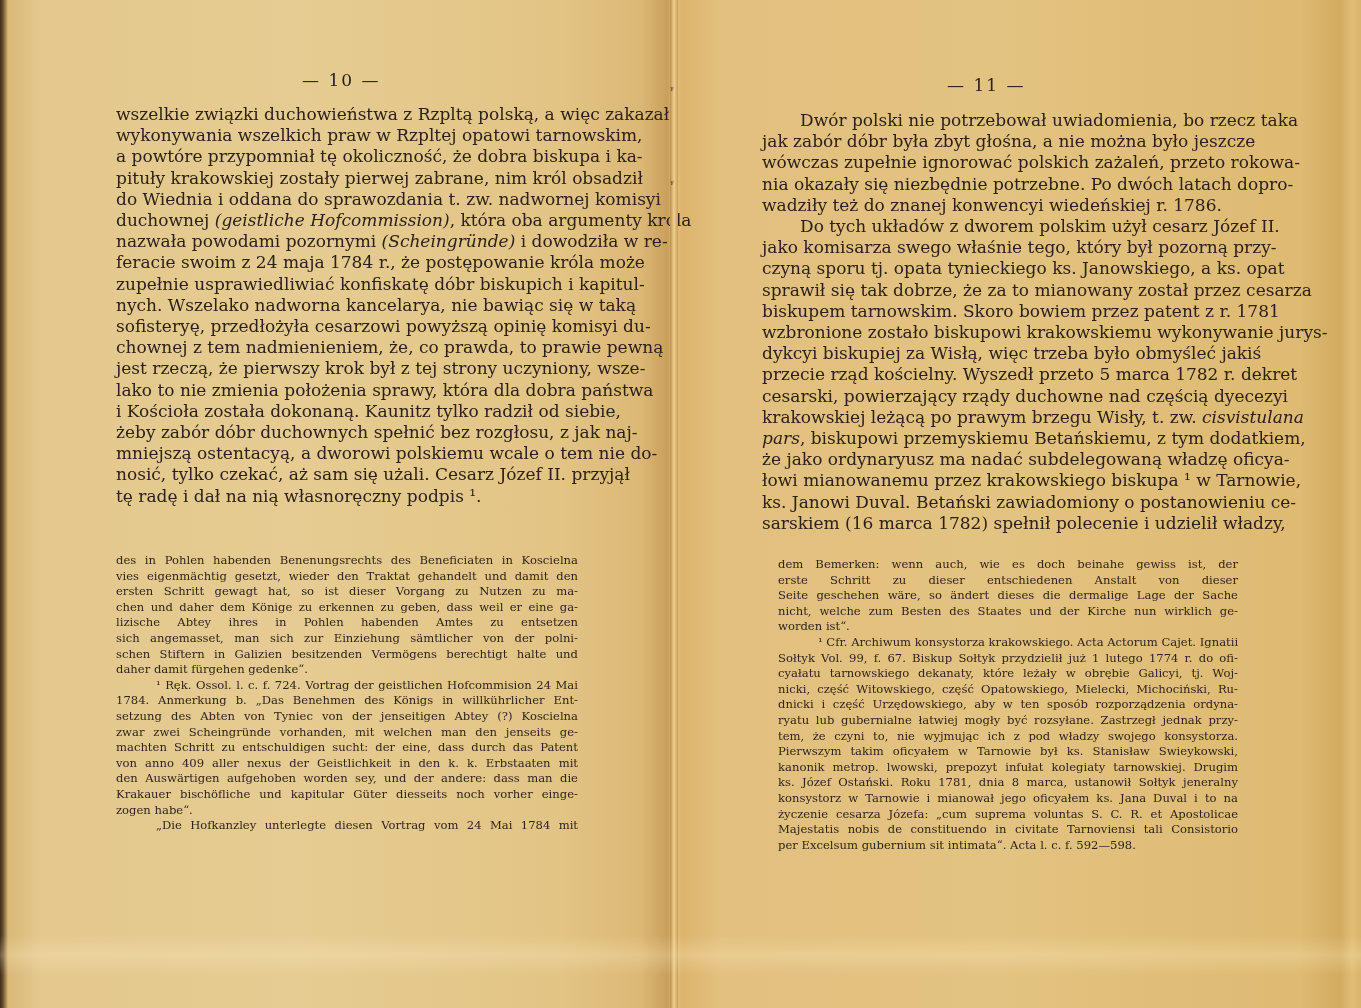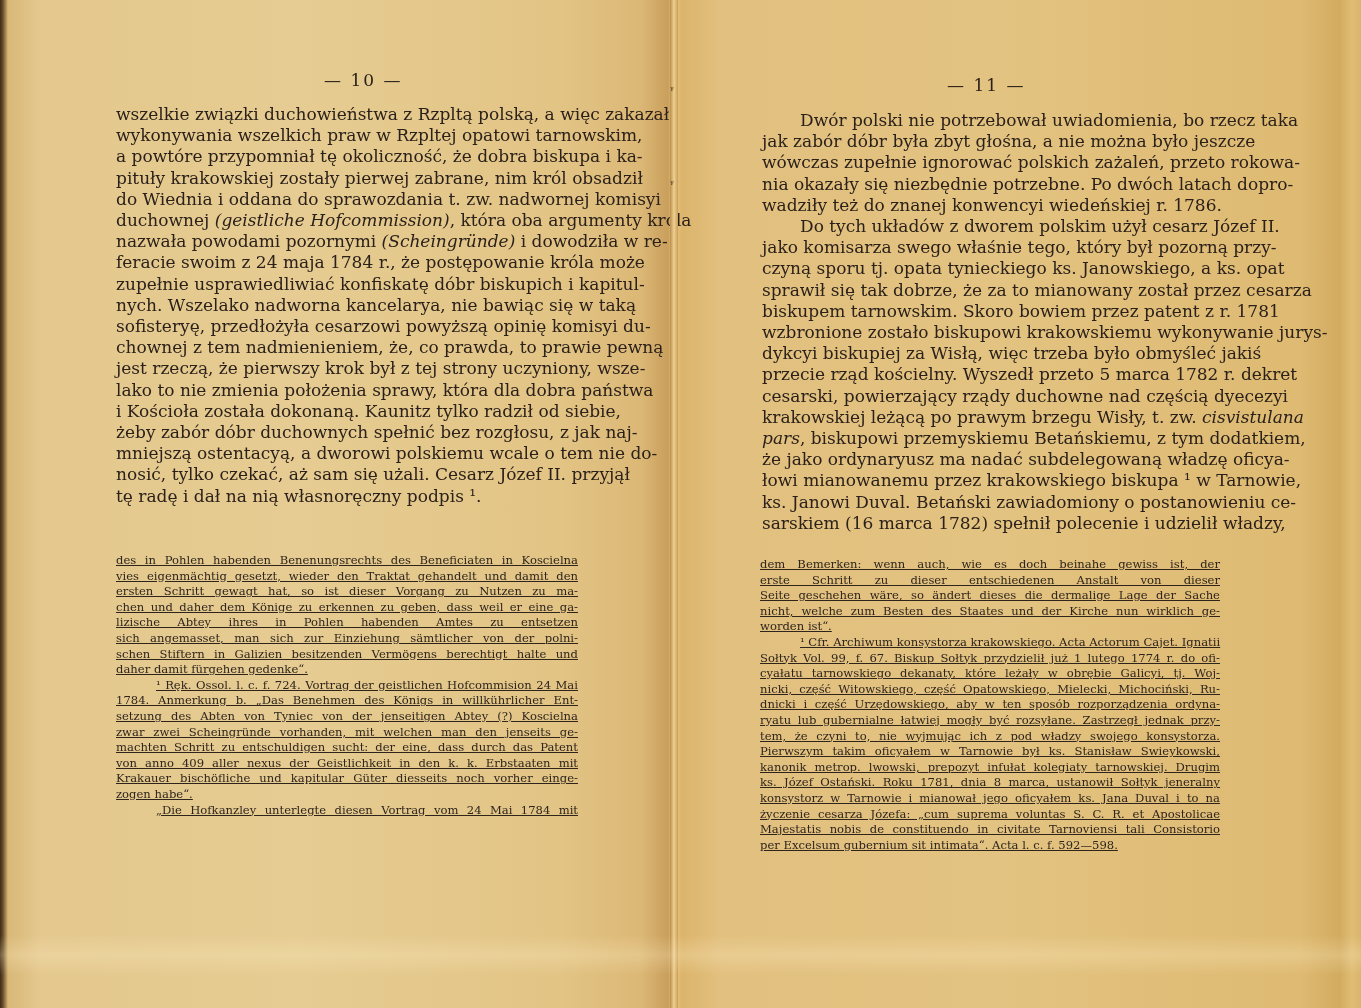--- a/index.html
+++ b/index.html
@@ -29,36 +29,35 @@
     position: absolute; font-size: 17px; color: #2a2018; letter-spacing: 2px;
     white-space: nowrap;
   }
   .body-text {
     position: absolute; color: #2b211a; font-size: 17px; line-height: 21.2px;
     text-align: justify;
   }
   .foot {
     position: absolute; color: #2e241c; font-size: 11.6px; line-height: 15.6px;
     text-align: justify;
-    text-decoration: underline;
   }
   .line { display: block; text-align: justify; text-align-last: justify; white-space: nowrap; }
   .line.last { text-align-last: left; }
   .line.ind { padding-left: 38px; }
   .foot .line.ind { padding-left: 40px; }
   i { font-style: italic; }
   .mark { position: absolute; font-size: 10px; color: #3a2a1a; }
 </style>
 </head>
 <body>
 
 <div class="spread">
 
   <div class="page left">
-    <div class="page-number" style="left:324px; top:70px;">— 10 —</div>
+    <div class="page-number" style="left:302px; top:70px;">— 10 —</div>
 
     <div class="body-text" style="left:116px; top:104px; width:462px;">
       <span class="line">wszelkie związki duchowieństwa z Rzpltą polską, a więc zakazał</span>
       <span class="line">wykonywania wszelkich praw w Rzpltej opatowi tarnowskim,</span>
       <span class="line">a powtóre przypomniał tę okoliczność, że dobra biskupa i ka-</span>
       <span class="line">pituły krakowskiej zostały pierwej zabrane, nim król obsadził</span>
       <span class="line">do Wiednia i oddana do sprawozdania t. zw. nadwornej komisyi</span>
       <span class="line"><span>duchownej </span><i>(geistliche Hofcommission)</i><span>, która oba argumenty króla</span></span>
       <span class="line"><span>nazwała powodami pozornymi </span><i>(Scheingründe)</i><span> i dowodziła w re-</span></span>
       <span class="line">feracie swoim z 24 maja 1784 r., że postępowanie króla może</span>
@@ -83,20 +82,21 @@
       <span class="line">lizische Abtey ihres in Pohlen habenden Amtes zu entsetzen</span>
       <span class="line">sich angemasset, man sich zur Einziehung sämtlicher von der polni-</span>
       <span class="line">schen Stiftern in Galizien besitzenden Vermögens berechtigt halte und</span>
       <span class="line last">daher damit fürgehen gedenke“.</span>
       <span class="line ind">¹ Ręk. Ossol. l. c. f. 724. Vortrag der geistlichen Hofcommision 24 Mai</span>
       <span class="line">1784. Anmerkung b. „Das Benehmen des Königs in willkührlicher Ent-</span>
       <span class="line">setzung des Abten von Tyniec von der jenseitigen Abtey (?) Koscielna</span>
       <span class="line">zwar zwei Scheingründe vorhanden, mit welchen man den jenseits ge-</span>
       <span class="line">machten Schritt zu entschuldigen sucht: der eine, dass durch das Patent</span>
       <span class="line">von anno 409 aller nexus der Geistlichkeit in den k. k. Erbstaaten mit</span>
+      <span class="line">den Auswärtigen aufgehoben worden sey, und der andere: dass man die</span>
       <span class="line">Krakauer bischöfliche und kapitular Güter diesseits noch vorher einge-</span>
       <span class="line last">zogen habe“.</span>
       <span class="line ind">„Die Hofkanzley unterlegte diesen Vortrag vom 24 Mai 1784 mit</span>
     </div>
   </div>
 
   <div class="gutter">
     <span class="mark" style="left:0; top:84px;">ᵞ</span>
     <span class="mark" style="left:0; top:178px;">ᵞ</span>
   </div>
@@ -120,21 +120,21 @@
       <span class="line">przecie rząd kościelny. Wyszedł przeto 5 marca 1782 r. dekret</span>
       <span class="line">cesarski, powierzający rządy duchowne nad częścią dyecezyi</span>
       <span class="line"><span>krakowskiej leżącą po prawym brzegu Wisły, t. zw. </span><i>cisvistulana</i></span>
       <span class="line"><i>pars</i><span>, biskupowi przemyskiemu Betańskiemu, z tym dodatkiem,</span></span>
       <span class="line">że jako ordynaryusz ma nadać subdelegowaną władzę oficya-</span>
       <span class="line">łowi mianowanemu przez krakowskiego biskupa ¹ w Tarnowie,</span>
       <span class="line">ks. Janowi Duval. Betański zawiadomiony o postanowieniu ce-</span>
       <span class="line">sarskiem (16 marca 1782) spełnił polecenie i udzielił władzy,</span>
     </div>
 
-    <div class="foot" style="left:82px; top:557px; width:460px;">
+    <div class="foot" style="left:100px; top:557px; width:460px;">
       <span class="line">dem Bemerken: wenn auch, wie es doch beinahe gewiss ist, der</span>
       <span class="line">erste Schritt zu dieser entschiedenen Anstalt von dieser</span>
       <span class="line">Seite geschehen wäre, so ändert dieses die dermalige Lage der Sache</span>
       <span class="line">nicht, welche zum Besten des Staates und der Kirche nun wirklich ge-</span>
       <span class="line last">worden ist“.</span>
       <span class="line ind">¹ Cfr. Archiwum konsystorza krakowskiego. Acta Actorum Cajet. Ignatii</span>
       <span class="line">Sołtyk Vol. 99, f. 67. Biskup Sołtyk przydzielił już 1 lutego 1774 r. do ofi-</span>
       <span class="line">cyałatu tarnowskiego dekanaty, które leżały w obrębie Galicyi, tj. Woj-</span>
       <span class="line">nicki, część Witowskiego, część Opatowskiego, Mielecki, Michociński, Ru-</span>
       <span class="line">dnicki i część Urzędowskiego, aby w ten sposób rozporządzenia ordyna-</span>

